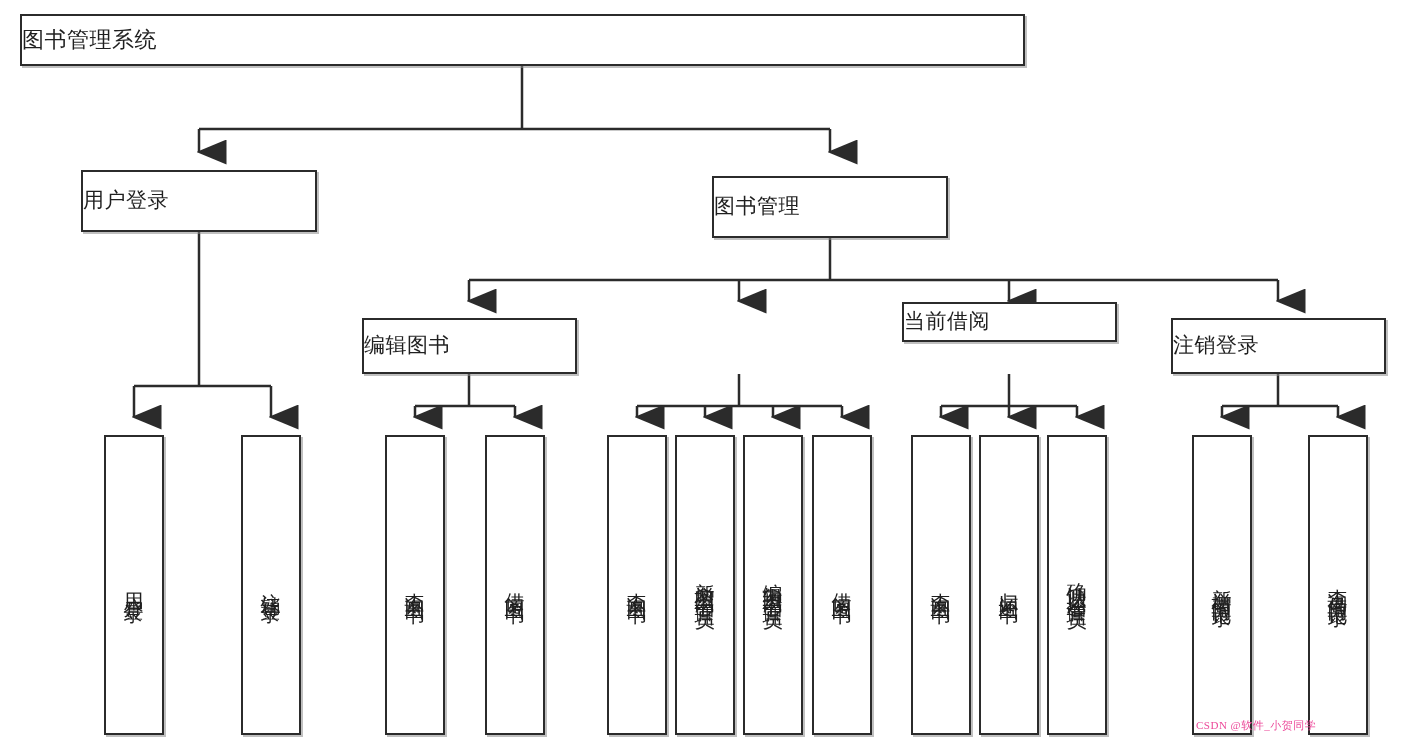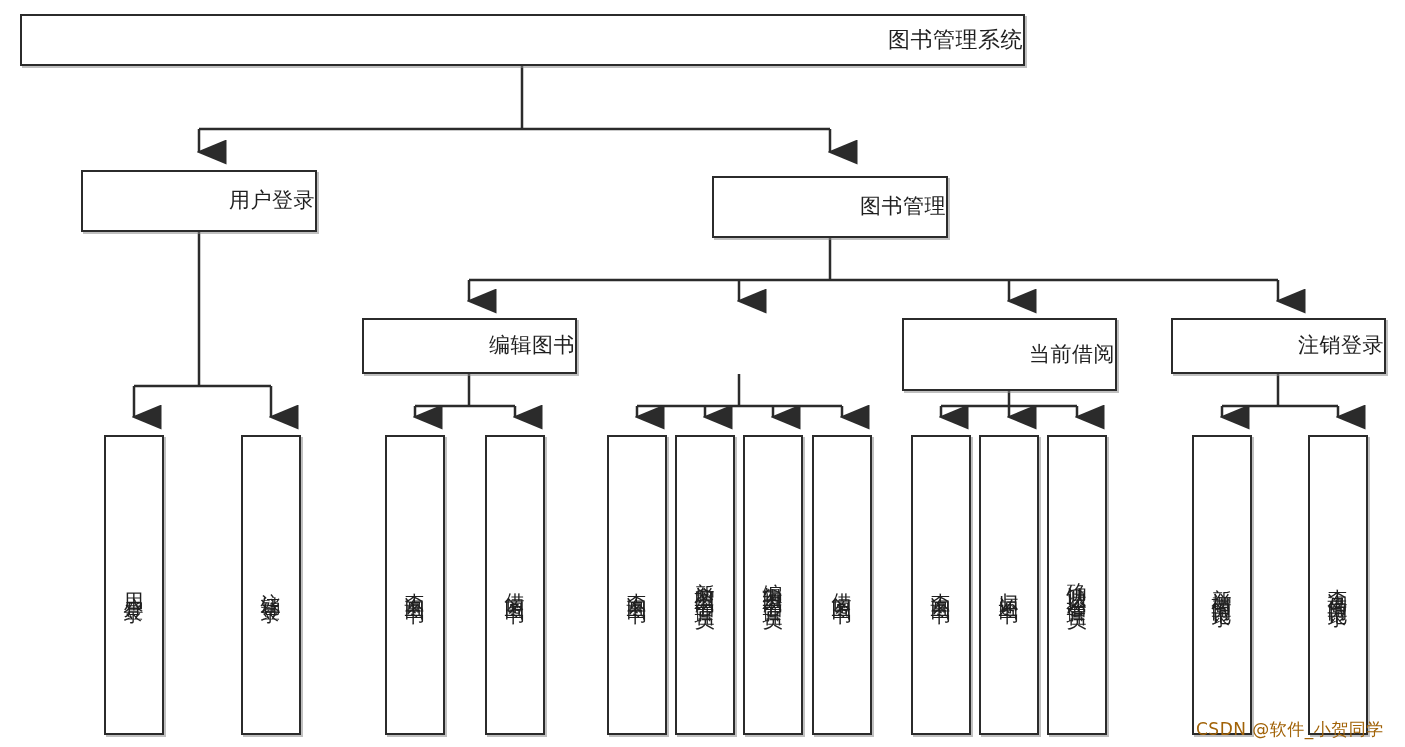--- a/index.html
+++ b/index.html
@@ -28,21 +28,21 @@
     pointer-events: none;
   }
   .node {
     position: absolute;
     box-sizing: border-box;
     background: #ffffff;
     border: 2.5px solid #2b2b2b;
     box-shadow: 2px 2px 0 rgba(140,140,140,0.55);
     display: flex;
     align-items: center;
-    justify-content: flex-end;
+    justify-content: flex-start;
     text-align: center;
   }
   .node > .node-label {
     display: block;
     color: #1f1f1f;
     letter-spacing: 0.5px;
     line-height: 1.22;
     white-space: pre-wrap;
   }
   
@@ -60,24 +60,25 @@
   .node.v > .node-label {
     writing-mode: vertical-rl;
     text-orientation: upright;
     font-size: 20px;
     letter-spacing: 4px;
     line-height: 1;
     max-height: 100%;
   }
   .watermark {
     position: absolute;
-    font-size: 17px;
-    color: #a16207;
+    font-size: 11px;
+    color: #ec4899;
     letter-spacing: 0.5px;
     white-space: nowrap;
+    font-family: Liberation Serif, serif;
   }
 </style>
 </head>
 <body>
 
 <div id="canvas">
 
   <svg class="wires" viewBox="0 0 1405 747" xmlns="http://www.w3.org/2000/svg">
     <defs>
       <marker id="arw" viewBox="0 0 10 12" refX="5" refY="11" markerWidth="10" markerHeight="12" orient="auto-start-reverse">
@@ -138,21 +139,21 @@
 
   <div class="node h" style="left:712px; top:176px; width:236px; height:62px;">
     <span class="node-label">图书管理</span>
   </div>
 
   <div class="node h" style="left:362px; top:318px; width:215px; height:56px;">
     <span class="node-label">编辑图书</span>
   </div>
 
 
-  <div class="node h" style="left:902px; top:318px; width:215px; height:73px;">
+  <div class="node h" style="left:902px; top:302px; width:215px; height:40px;">
     <span class="node-label">当前借阅</span>
   </div>
 
   <div class="node h" style="left:1171px; top:318px; width:215px; height:56px;">
     <span class="node-label">注销登录</span>
   </div>
 
   <div class="node v" style="left:104px; top:435px; width:60px; height:300px;">
     <span class="node-label">用户登录</span>
   </div>

